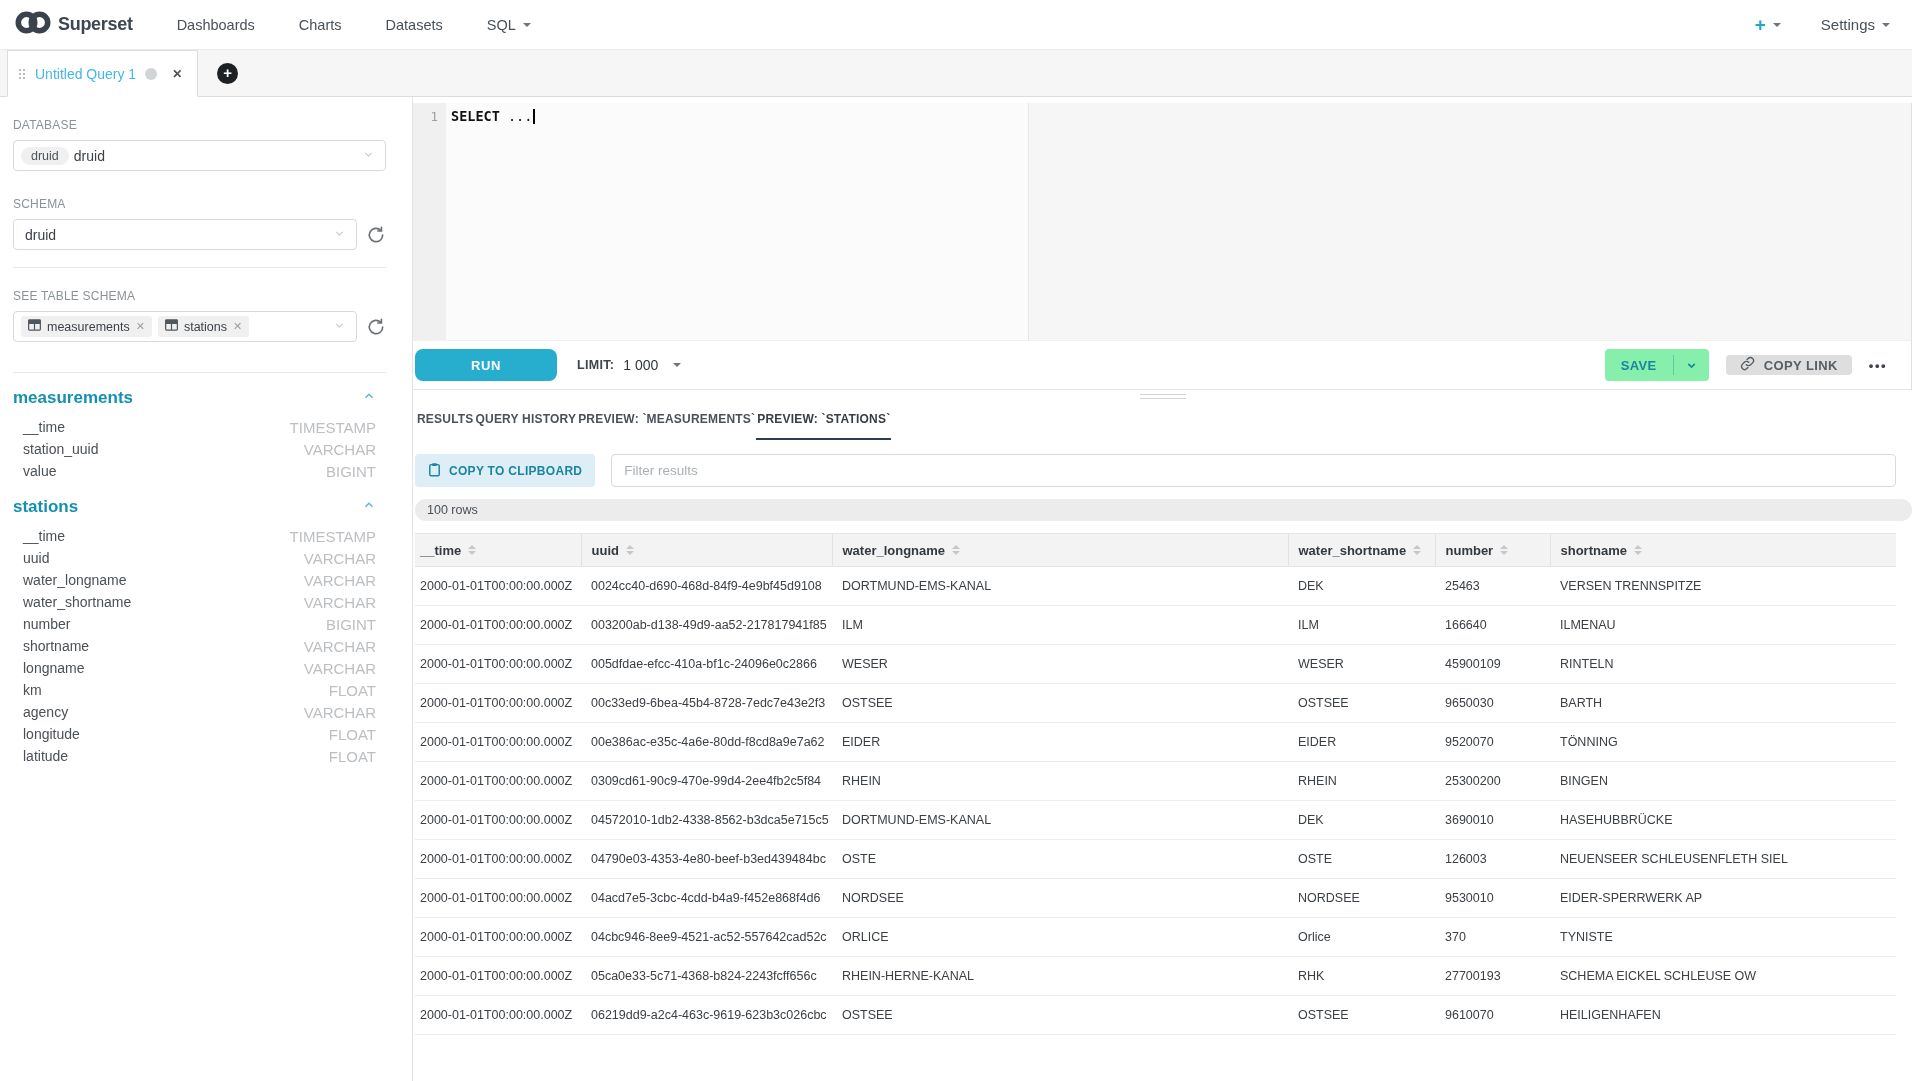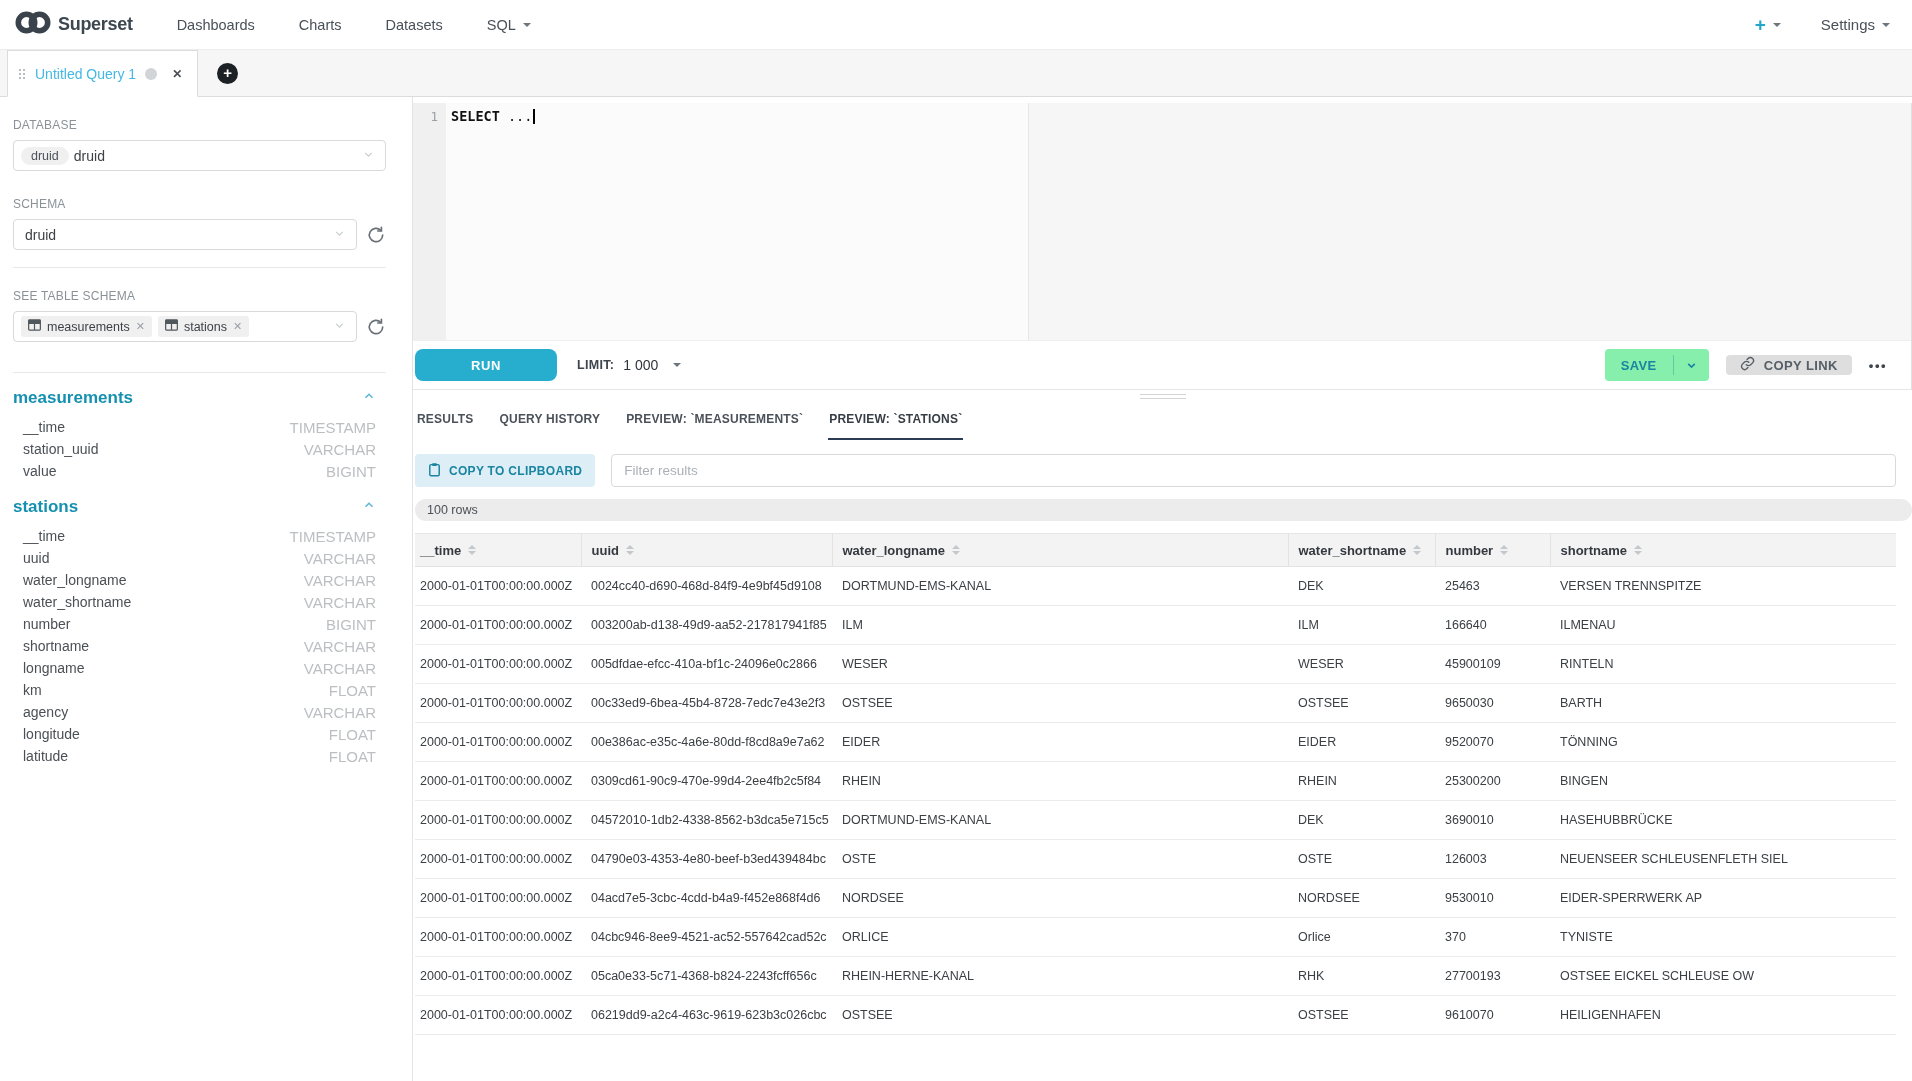--- a/index.html
+++ b/index.html
@@ -98,21 +98,21 @@
     height:20px; padding:9px 14px; margin-left:17px; font-size:13px; font-weight:bold;
     color:#565e66; letter-spacing:.4px; cursor:pointer; }
   .more-btn { margin-left:17px; font-size:13px; font-weight:bold; color:#3f464d;
     letter-spacing:1.5px; cursor:pointer; }
 
   .resize-handle { height:12px; display:flex; flex-direction:column; align-items:center;
     justify-content:center; gap:3px; cursor:row-resize; }
   .resize-handle i { display:block; width:46px; height:1px; background:#d4d4d4; }
 
   
-  .result-tabs { display:flex; gap:24px; padding-left:3px; margin-top:2px; }
+  .result-tabs { display:flex; padding-left:3px; margin-top:2px; }
   .rtab { font-size:12px; font-weight:600; letter-spacing:.2px; color:#4a5158;
     padding:8px 1px 12px; cursor:pointer; border-bottom:2px solid transparent; }
   .rtab.active { color:#363d44; border-bottom-color:#2d3c55; }
 
   .results-toolbar { display:flex; align-items:center; margin:14px 16px 0 2px; gap:16px; }
   .copyclip-btn { display:flex; align-items:center; gap:8px; background:#ddeef6; border-radius:4px;
     height:33px; padding:0 13px; font-size:12px; font-weight:bold; color:#1985a0;
     letter-spacing:.3px; cursor:pointer; white-space:nowrap; }
   .filter-input { flex:1; height:33px; border:1px solid #d9d9d9; border-radius:4px;
     font-size:13.5px; color:#3c4248; padding:0 12px; outline:none;
@@ -563,21 +563,21 @@
                 <td>Orlice</td>
                 <td>370</td>
                 <td>TYNISTE</td>
               </tr>
               <tr>
                 <td>2000-01-01T00:00:00.000Z</td>
                 <td>05ca0e33-5c71-4368-b824-2243fcff656c</td>
                 <td>RHEIN-HERNE-KANAL</td>
                 <td>RHK</td>
                 <td>27700193</td>
-                <td>OSTSEE EICKEL SCHLEUSE OW</td>
+                <td>SCHEMA EICKEL SCHLEUSE OW</td>
               </tr>
               <tr>
                 <td>2000-01-01T00:00:00.000Z</td>
                 <td>06219dd9-a2c4-463c-9619-623b3c026cbc</td>
                 <td>OSTSEE</td>
                 <td>OSTSEE</td>
                 <td>9610070</td>
                 <td>HEILIGENHAFEN</td>
               </tr>
             </tbody>

